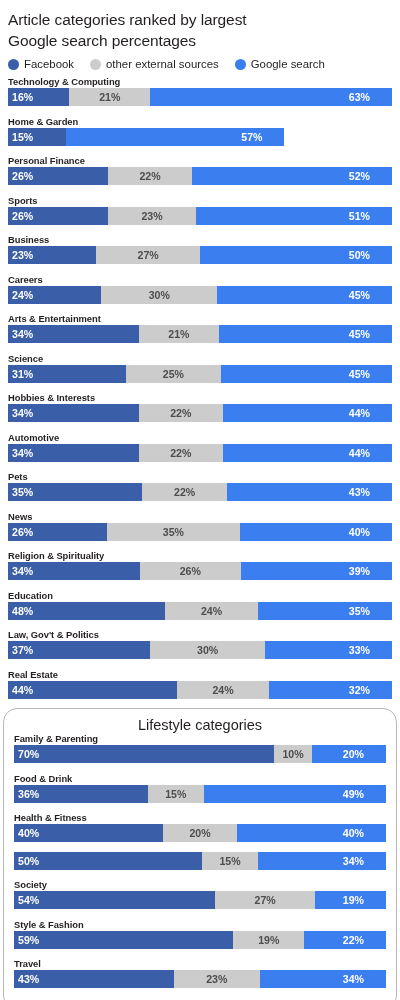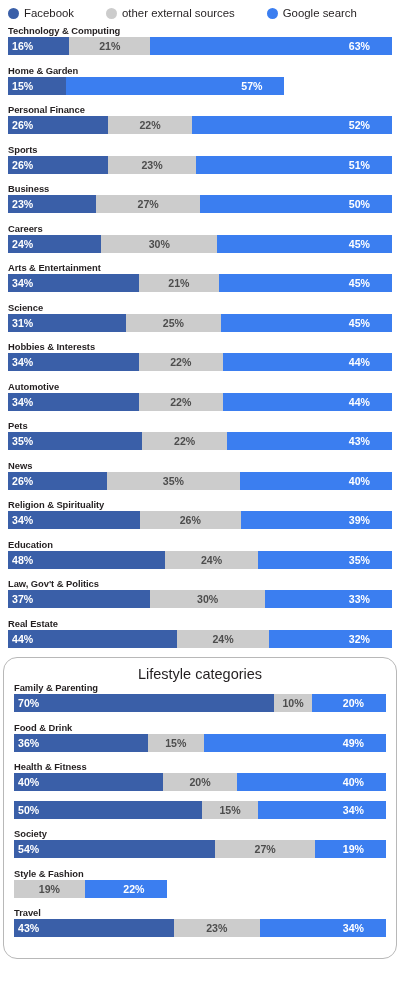--- a/index.html
+++ b/index.html
@@ -29,21 +29,21 @@
     padding: 9px 8px 0 8px;
     letter-spacing: -0.1px;
     white-space: pre-line;
   }
 
   
   .legend {
     display: flex;
     align-items: center;
     padding: 7px 6px 6px 8px;
-    gap: 16px;
+    gap: 0;
   }
   .legend-item {
     display: flex;
     align-items: center;
     gap: 5px;
   }
   .legend-item + .legend-item { margin-left: 16px; }
   .legend-dot {
     width: 11px; height: 11px;
     border-radius: 50%;
@@ -126,20 +126,22 @@
   .lifestyle-box .rows { padding: 0 5px; }
   .lifestyle-box .row:first-child .row-label { position: relative; z-index: 2; }
   .lifestyle-box .row:first-child { margin-top: 18px; }
   .lifestyle-box .row:last-child { margin-bottom: 12px; }
 </style>
 </head>
 <body>
 
 <div id="page">
 
+  <div class="title">Article categories ranked by largest
+Google search percentages</div>
 
   <div class="legend" id="legend-root">
       <div class="legend-item">
         <span class="legend-dot" style="background: rgb(58, 95, 168);"></span>
         <span class="legend-label">Facebook</span>
       </div>
       <div class="legend-item">
         <span class="legend-dot" style="background: rgb(204, 204, 204);"></span>
         <span class="legend-label">other external sources</span>
       </div>
@@ -317,20 +319,21 @@
           <div class="row-label">Society</div>
           <div class="bar">
             <div class="seg seg-fb" style="width: 54%;">54%</div>
             <div class="seg seg-other" style="width: 27%;">27%</div>
             <div class="seg seg-google" style="width: 19%;">19%</div>
           </div>
         </div>
         <div class="row">
           <div class="row-label">Style &amp; Fashion</div>
           <div class="bar">
+            <div class="seg seg-fb" style="width: 59%;">59%</div>
             <div class="seg seg-other" style="width: 19%;">19%</div>
             <div class="seg seg-google" style="width: 22%;">22%</div>
           </div>
         </div>
         <div class="row">
           <div class="row-label">Travel</div>
           <div class="bar">
             <div class="seg seg-fb" style="width: 43%;">43%</div>
             <div class="seg seg-other" style="width: 23%;">23%</div>
             <div class="seg seg-google" style="width: 34%;">34%</div>

